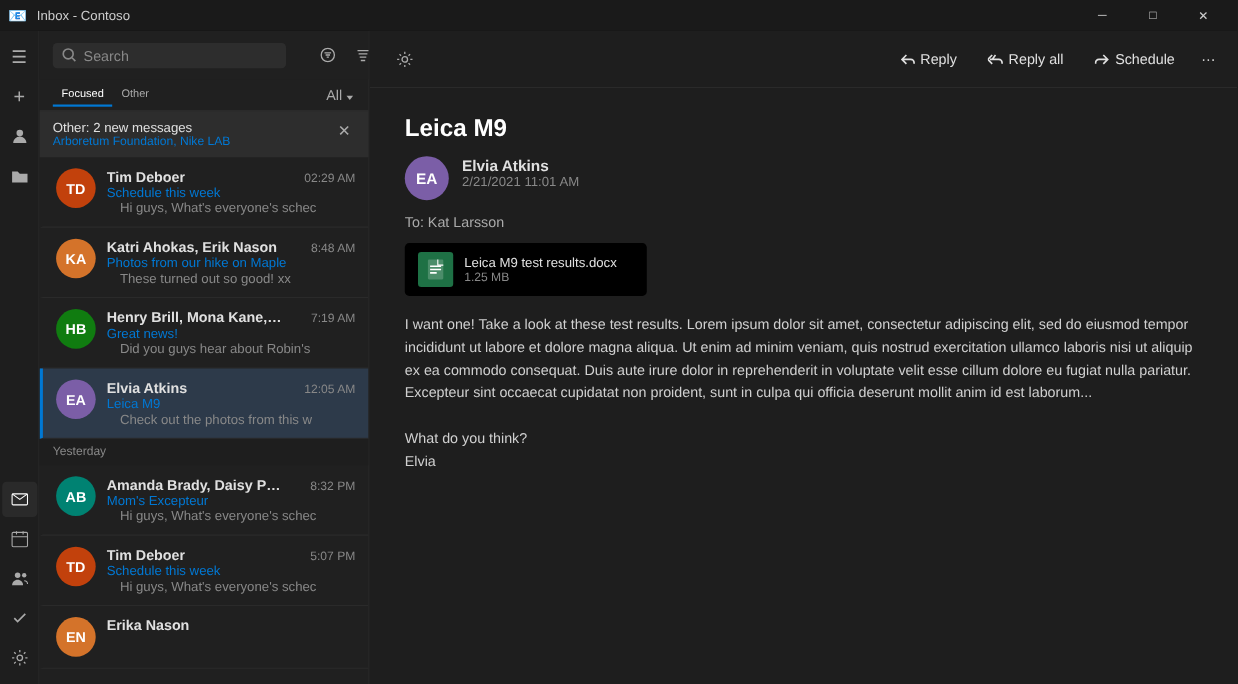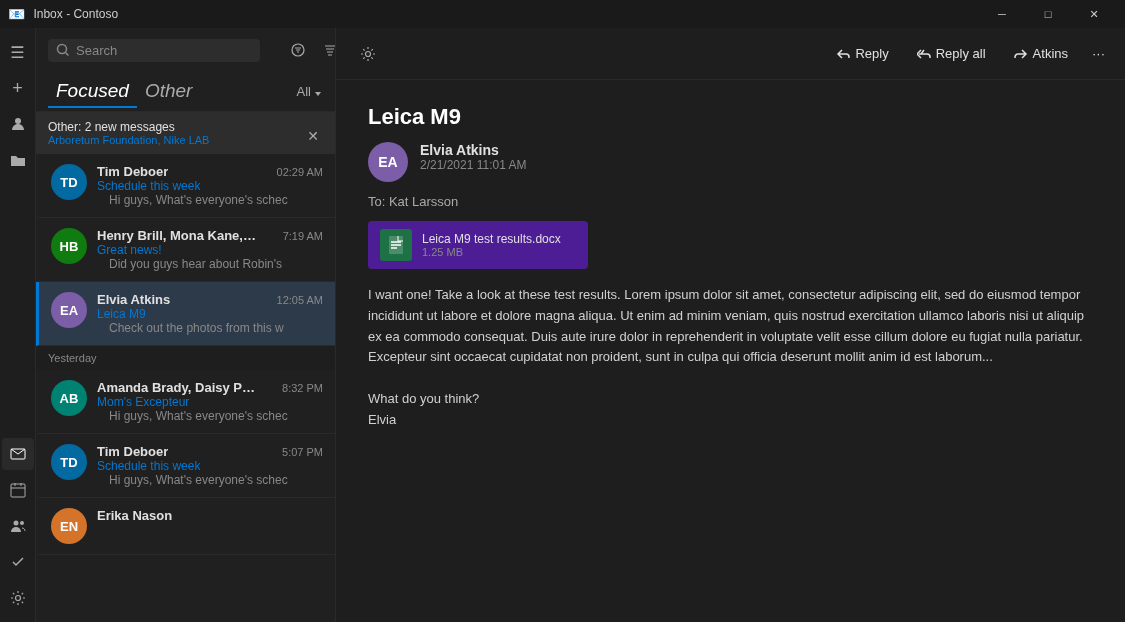--- a/index.html
+++ b/index.html
@@ -135,47 +135,46 @@
     
     .tabs-row {
       display: flex;
       align-items: center;
       padding: 4px 12px;
       border-bottom: 1px solid #2a2a2a;
       flex-shrink: 0;
     }
     .tab {
       padding: 4px 8px;
-      font-size: 19px;
+      font-size: 10px;
       cursor: pointer;
       color: #aaa;
       border-bottom: 2px solid transparent;
       margin-bottom: -1px;
-      font-style: italic;
     }
     .tab.active {
       color: #fff;
       border-bottom: 2px solid #0078d4;
     }
     .tab-all {
       margin-left: auto;
       font-size: 13px;
       color: #aaa;
       cursor: pointer;
       display: flex;
       align-items: flex-end;
       gap: 2px;
     }
 
     
     .notification-banner {
       background: #2d2d2d;
       padding: 8px 12px;
       display: flex;
-      align-items: flex-end;
+      align-items: flex-start;
       justify-content: space-between;
       flex-shrink: 0;
     }
     .notification-text {
       font-size: 12px;
       color: #e0e0e0;
     }
     .notification-sub {
       font-size: 11px;
       color: #0078d4;
@@ -334,21 +333,21 @@
     .sender-name { font-size: 14px; font-weight: 600; color: #e0e0e0; }
     .sender-date { font-size: 12px; color: #888; }
     .email-to { font-size: 13px; color: #aaa; margin-bottom: 12px; }
 
     
     .attachment {
       display: flex;
       align-items: center;
       gap: 10px;
       padding: 8px 12px;
-      background: #4c1d95;
+      background: #000000;
       border-radius: 4px;
       width: 220px;
       margin-bottom: 16px;
       cursor: pointer;
     }
     .attachment-icon {
       width: 32px;
       height: 32px;
       background: #1e7145;
       border-radius: 3px;
@@ -363,21 +362,21 @@
     .attachment-size { font-size: 11px; color: #888; }
 
     .email-body {
       font-size: 13px;
       line-height: 1.6;
       color: #d0d0d0;
       max-width: 780px;
     }
 
     
-    .av-blue { background: #0369a1; }
+    .av-blue { background: #c2410c; }
     .av-orange { background: #d4732a; }
     .av-green { background: #107c10; }
     .av-purple { background: #7b5ea7; }
     .av-teal { background: #008272; }
   </style>
 </head>
 <body>
 
 <div class="titlebar">
   <div class="titlebar-left">
@@ -492,20 +491,31 @@
         <div class="mail-content">
           <div class="mail-top">
             <span class="mail-sender">Tim Deboer</span>
             <span class="mail-time">02:29 AM</span>
           </div>
           <div class="mail-subject">Schedule this week</div>
           <div class="mail-preview">Hi guys, What's everyone's schec</div>
         </div>
       </div>
 
+      <div class="mail-item">
+        <div class="avatar av-orange">KA</div>
+        <div class="mail-content">
+          <div class="mail-top">
+            <span class="mail-sender">Katri Ahokas, Erik Nason</span>
+            <span class="mail-time">8:48 AM</span>
+          </div>
+          <div class="mail-subject">Photos from our hike on Maple</div>
+          <div class="mail-preview">These turned out so good! xx</div>
+        </div>
+      </div>
 
       <div class="mail-item">
         <div class="avatar av-green">HB</div>
         <div class="mail-content">
           <div class="mail-top">
             <span class="mail-sender">Henry Brill, Mona Kane, Cecil Fo</span>
             <span class="mail-time">7:19 AM</span>
           </div>
           <div class="mail-subject">Great news!</div>
           <div class="mail-preview">Did you guys hear about Robin's</div>
@@ -582,21 +592,21 @@
       <div class="toolbar-btn">
         <svg width="14" height="14" viewBox="0 0 14 14" fill="none" stroke="#e0e0e0" stroke-width="1.5">
             <path d="M4 3L0 7l4 4M2 7h8a3 3 0 013 3v1M7 3l-3 4"></path>
           </svg>
         <span>Reply all</span>
       </div>
       <div class="toolbar-btn">
         <svg width="14" height="14" viewBox="0 0 14 14" fill="none" stroke="#e0e0e0" stroke-width="1.5">
             <path d="M8 3l4 4-4 4M12 7H4a3 3 0 00-3 3v1"></path>
           </svg>
-        <span>Atkins</span>
+        <span>Schedule</span>
       </div>
       <div class="toolbar-btn toolbar-more">
         <span>···</span>
       </div>
     </div>
 
     <div class="reading-content">
       <div class="email-subject">Leica M9</div>
 
       <div class="email-meta">

